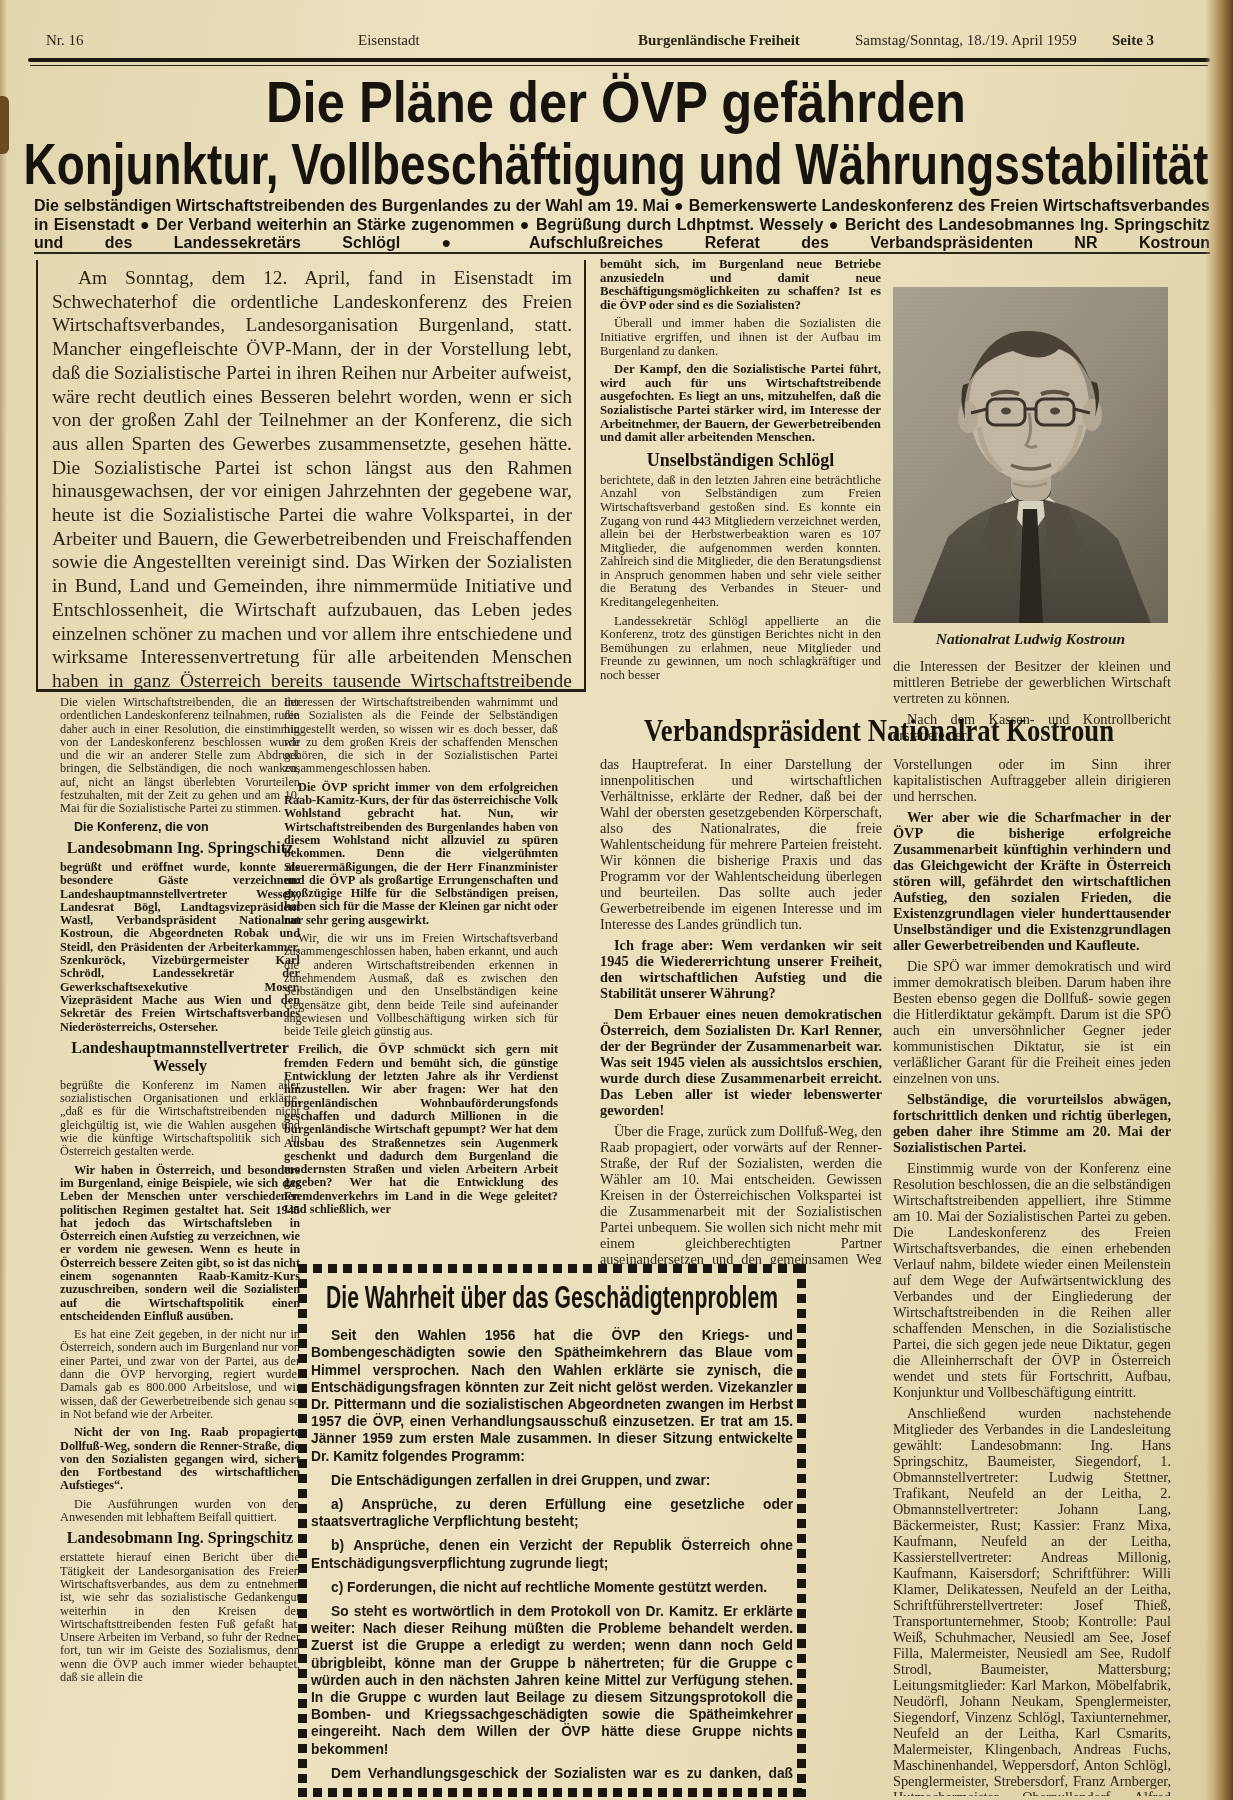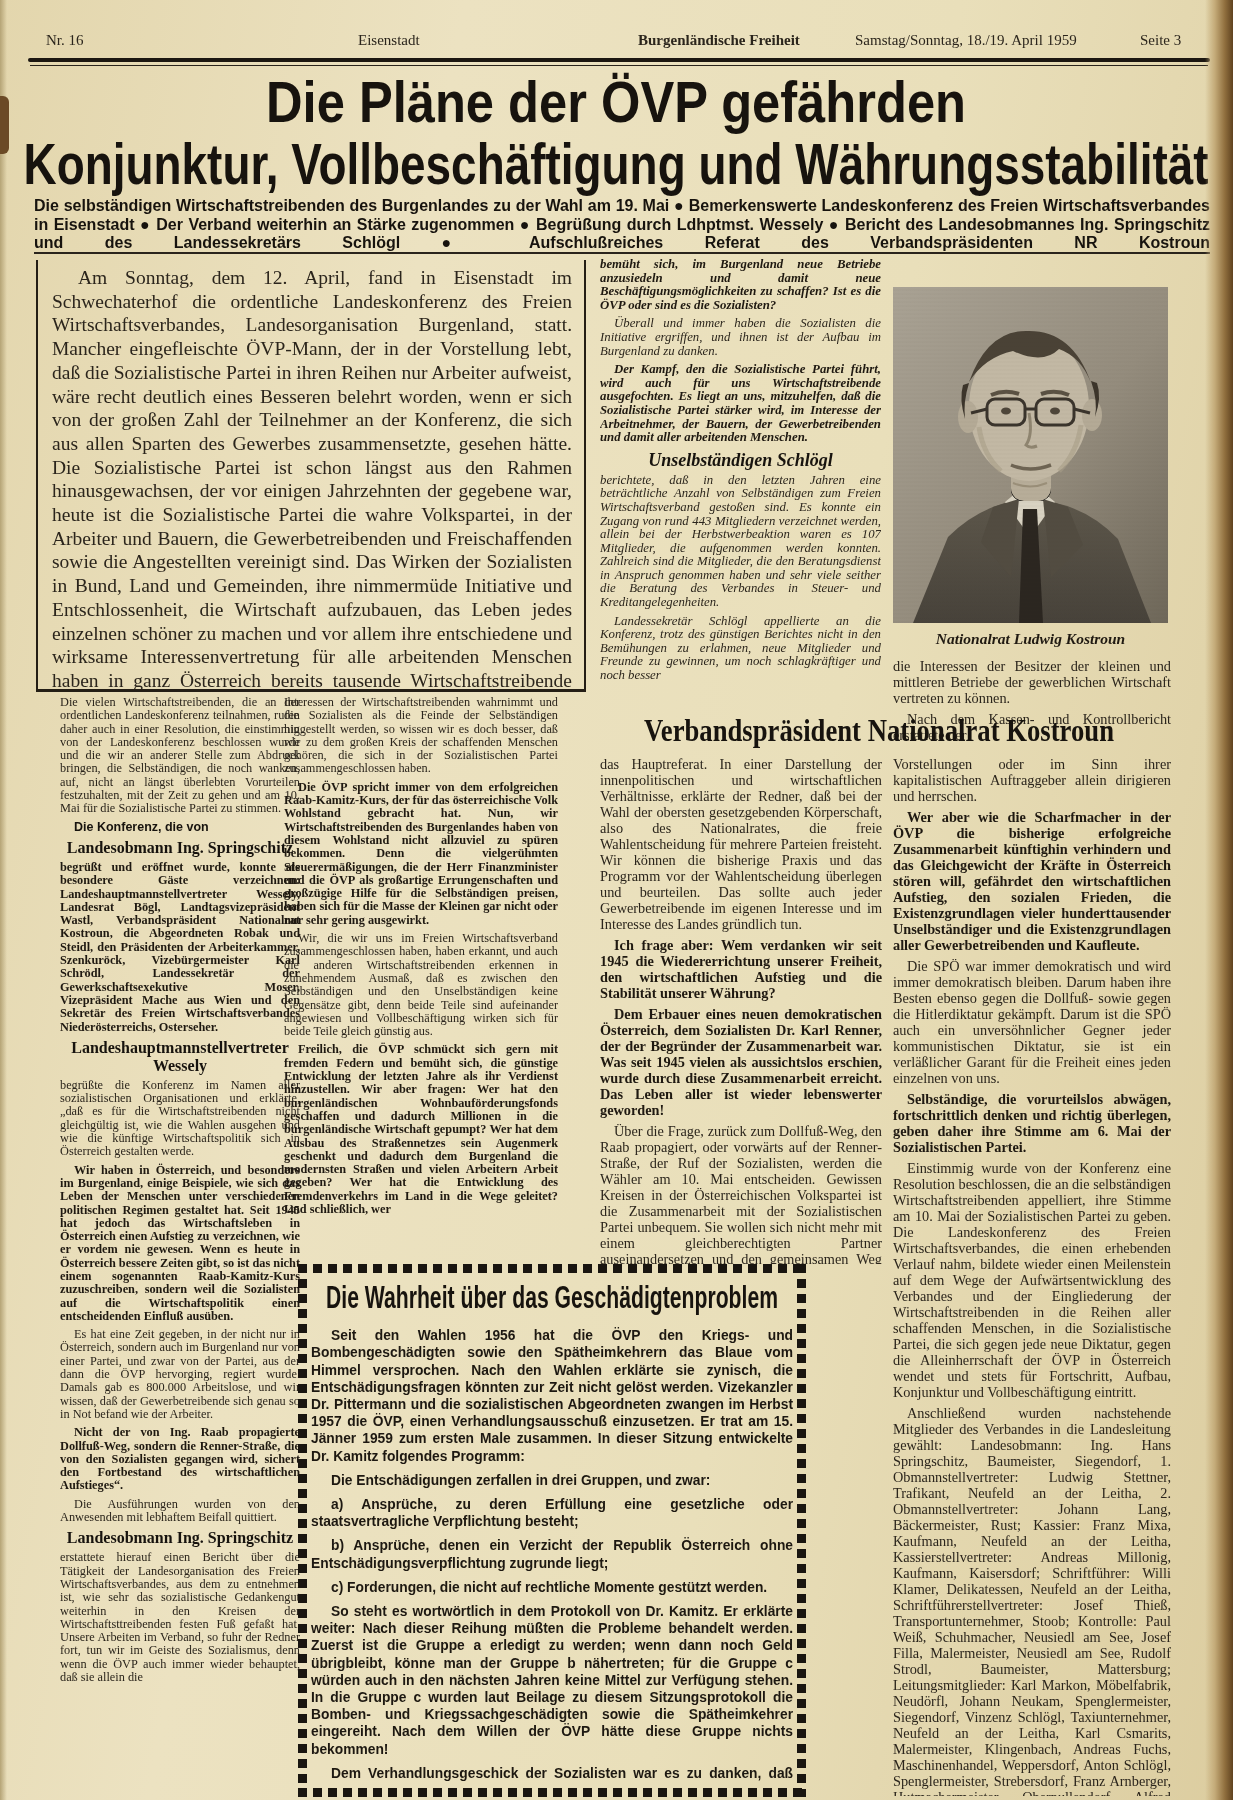--- a/index.html
+++ b/index.html
@@ -27,21 +27,21 @@
   .leadbox{position:absolute;left:36px;top:260px;width:520px;height:420px;
         border-left:2px solid #241e15;border-right:2px solid #241e15;border-bottom:3px solid #241e15;
         padding:6px 12px 3px 14px;overflow:hidden;}
   .leadbox p{margin:0;font-size:19.5px;line-height:23.7px;text-align:justify;text-indent:26px;}
   
   .col{position:absolute;text-align:justify;overflow:hidden;}
   .col p{margin:0 0 5px;text-indent:14px;}
   .col p.fl{text-indent:0;}
   .bold{font-weight:bold;color:#1f1911;}
   .smallcol{font-size:12.3px;line-height:13.3px;}
-  .midcol{font-size:12.8px;line-height:13.6px;font-style:italic;}
+  .midcol{font-size:12.8px;line-height:13.6px;}
   .bigcol{font-size:14.3px;line-height:16px;}
   .h-serif{font-family:"Liberation Serif",serif;font-weight:bold;text-align:center;text-indent:0;color:#17130e;}
   .h-small{font-size:16px;line-height:18px;margin:5px 0 4px;}
   .h-mid{font-size:18px;line-height:20px;margin:4px 0 4px;}
   .leadin{font-family:"Liberation Sans","DejaVu Sans",sans-serif;font-weight:bold;font-size:12.5px;margin:4px 0 2px;text-indent:0;text-align:left;color:#17130e;}
   
   .photo{position:absolute;left:893px;top:287px;width:275px;height:336px;box-shadow:0 0 0 1px #8d8472 inset;}
   .caption{position:absolute;left:893px;top:630px;width:275px;text-align:center;
         font-size:15.5px;font-weight:bold;font-style:italic;color:#201a12;}
   
@@ -66,21 +66,21 @@
 
 <div id="page">
 
   <div class="edge-left"></div>
   <div class="blotch"></div>
 
   <div class="mast" style="left:46px;">Nr. 16</div>
   <div class="mast" style="left:358px;">Eisenstadt</div>
   <div class="mast" style="left:638px;font-weight:bold;">Burgenländische Freiheit</div>
   <div class="mast" style="left:855px;">Samstag/Sonntag, 18./19. April 1959</div>
-  <div class="mast" style="left:1140px;font-weight:normal;">Seite 3</div>
+  <div class="mast" style="left:1112px;font-weight:bold;">Seite 3</div>
   <div class="rule-thick"></div>
   <div class="rule-thin"></div>
 
   <svg class="abs" style="left:0;top:70px;" width="1233" height="64">
     <text x="616" y="52" text-anchor="middle" textLength="700" lengthAdjust="spacingAndGlyphs" font-family="Liberation Sans, DejaVu Sans, sans-serif" font-weight="bold" font-size="58">Die Pläne der ÖVP gefährden</text>
   </svg>
   <svg class="abs" style="left:0;top:132px;" width="1233" height="64">
     <text x="616" y="52" text-anchor="middle" textLength="1185" lengthAdjust="spacingAndGlyphs" font-family="Liberation Sans, DejaVu Sans, sans-serif" font-weight="bold" font-size="58">Konjunktur, Vollbeschäftigung und Währungsstabilität</text>
   </svg>
 
@@ -173,21 +173,21 @@
     <p class="fl">das Hauptreferat. In einer Darstellung der innenpolitischen und wirtschaftlichen Verhältnisse, erklärte der Redner, daß bei der Wahl der obersten gesetzgebenden Körperschaft, also des Nationalrates, die freie Wahlentscheidung für mehrere Parteien freisteht. Wir können die bisherige Praxis und das Programm vor der Wahlentscheidung überlegen und beurteilen. Das sollte auch jeder Gewerbetreibende im eigenen Interesse und im Interesse des Landes gründlich tun.</p>
     <p class="bold">Ich frage aber: Wem verdanken wir seit 1945 die Wiedererrichtung unserer Freiheit, den wirtschaftlichen Aufstieg und die Stabilität unserer Währung?</p>
     <p class="bold">Dem Erbauer eines neuen demokratischen Österreich, dem Sozialisten Dr. Karl Renner, der der Begründer der Zusammenarbeit war. Was seit 1945 vielen als aussichtslos erschien, wurde durch diese Zusammenarbeit erreicht. Das Leben aller ist wieder lebenswerter geworden!</p>
     <p>Über die Frage, zurück zum Dollfuß-Weg, den Raab propagiert, oder vorwärts auf der Renner-Straße, der Ruf der Sozialisten, werden die Wähler am 10. Mai entscheiden. Gewissen Kreisen in der Österreichischen Volkspartei ist die Zusammenarbeit mit der Sozialistischen Partei unbequem. Sie wollen sich nicht mehr mit einem gleichberechtigten Partner auseinandersetzen und den gemeinsamen Weg zum weiteren Aufstieg unseres Landes suchen, sondern nach ihren konservativen</p>
   </div>
 
   <div class="col bigcol" style="left:893px;top:756px;width:278px;height:1040px;">
     <p class="fl">Vorstellungen oder im Sinn ihrer kapitalistischen Auftraggeber allein dirigieren und herrschen.</p>
     <p class="bold">Wer aber wie die Scharfmacher in der ÖVP die bisherige erfolgreiche Zusammenarbeit künftighin verhindern und das Gleichgewicht der Kräfte in Österreich stören will, gefährdet den wirtschaftlichen Aufstieg, den sozialen Frieden, die Existenzgrundlagen vieler hunderttausender Unselbständiger und die Existenzgrundlagen aller Gewerbetreibenden und Kaufleute.</p>
     <p>Die SPÖ war immer demokratisch und wird immer demokratisch bleiben. Darum haben ihre Besten ebenso gegen die Dollfuß- sowie gegen die Hitlerdiktatur gekämpft. Darum ist die SPÖ auch ein unversöhnlicher Gegner jeder kommunistischen Diktatur, sie ist ein verläßlicher Garant für die Freiheit eines jeden einzelnen von uns.</p>
-    <p class="bold">Selbständige, die vorurteilslos abwägen, fortschrittlich denken und richtig überlegen, geben daher ihre Stimme am 6. Mai der Sozialistischen Partei.</p>
+    <p class="bold">Selbständige, die vorurteilslos abwägen, fortschrittlich denken und richtig überlegen, geben daher ihre Stimme am 20. Mai der Sozialistischen Partei.</p>
     <p>Einstimmig wurde von der Konferenz eine Resolution beschlossen, die an die selbständigen Wirtschaftstreibenden appelliert, ihre Stimme am 10. Mai der Sozialistischen Partei zu geben. Die Landeskonferenz des Freien Wirtschaftsverbandes, die einen erhebenden Verlauf nahm, bildete wieder einen Meilenstein auf dem Wege der Aufwärtsentwicklung des Verbandes und der Eingliederung der Wirtschaftstreibenden in die Reihen aller schaffenden Menschen, in die Sozialistische Partei, die sich gegen jede neue Diktatur, gegen die Alleinherrschaft der ÖVP in Österreich wendet und stets für Fortschritt, Aufbau, Konjunktur und Vollbeschäftigung eintritt.</p>
     <p>Anschließend wurden nachstehende Mitglieder des Verbandes in die Landesleitung gewählt: Landesobmann: Ing. Hans Springschitz, Baumeister, Siegendorf, 1. Obmannstellvertreter: Ludwig Stettner, Trafikant, Neufeld an der Leitha, 2. Obmannstellvertreter: Johann Lang, Bäckermeister, Rust; Kassier: Franz Mixa, Kaufmann, Neufeld an der Leitha, Kassierstellvertreter: Andreas Millonig, Kaufmann, Kaisersdorf; Schriftführer: Willi Klamer, Delikatessen, Neufeld an der Leitha, Schriftführerstellvertreter: Josef Thieß, Transportunternehmer, Stoob; Kontrolle: Paul Weiß, Schuhmacher, Neusiedl am See, Josef Filla, Malermeister, Neusiedl am See, Rudolf Strodl, Baumeister, Mattersburg; Leitungsmitglieder: Karl Markon, Möbelfabrik, Neudörfl, Johann Neukam, Spenglermeister, Siegendorf, Vinzenz Schlögl, Taxiunternehmer, Neufeld an der Leitha, Karl Csmarits, Malermeister, Klingenbach, Andreas Fuchs, Maschinenhandel, Weppersdorf, Anton Schlögl, Spenglermeister, Strebersdorf, Franz Arnberger, Hutmachermeister, Oberpullendorf, Alfred Fasching, Tischlermeister, Mogersdorf, Franz Müller, Friseurmeister, Güssing, Gustav Knirsch, Elektro, Bernstein, Hans Umathum, Sodawassererzeuger, Parndorf, Hans Spielhofer, Friseurmeister, Neufeld, Rudolf Eidler, Schuhmachermeister, Neufeld, Ladislaus Greniczer, Hafnermeister, Oberwart, Heinrich Knöbl, Zimmermeister, Halbturn.</p>
   </div>
 
   <div class="col smallcol" style="left:36px;top:696px;width:240px;height:1102px;margin-left:24px;">
     <p class="fl">Die vielen Wirtschaftstreibenden, die an der ordentlichen Landeskonferenz teilnahmen, rufen daher auch in einer Resolution, die einstimmig von der Landeskonferenz beschlossen wurde und die wir an anderer Stelle zum Abdruck bringen, die Selbständigen, die noch wanken, auf, nicht an längst überlebten Vorurteilen festzuhalten, mit der Zeit zu gehen und am 10. Mai für die Sozialistische Partei zu stimmen.</p>
     <p class="leadin">Die Konferenz, die von</p>
     <div class="h-serif h-small">Landesobmann Ing. Springschitz</div>
     <p class="fl bold">begrüßt und eröffnet wurde, konnte als besondere Gäste verzeichnen: Landeshauptmannstellvertreter Wessely, Landesrat Bögl, Landtagsvizepräsident Wastl, Verbandspräsident Nationalrat Kostroun, die Abgeordneten Robak und Steidl, den Präsidenten der Arbeiterkammer, Szenkuröck, Vizebürgermeister Karl Schrödl, Landessekretär der Gewerkschaftsexekutive Moser, Vizepräsident Mache aus Wien und den Sekretär des Freien Wirtschaftsverbandes Niederösterreichs, Osterseher.</p>
     <div class="h-serif h-small">Landeshauptmannstellvertreter Wessely</div>

